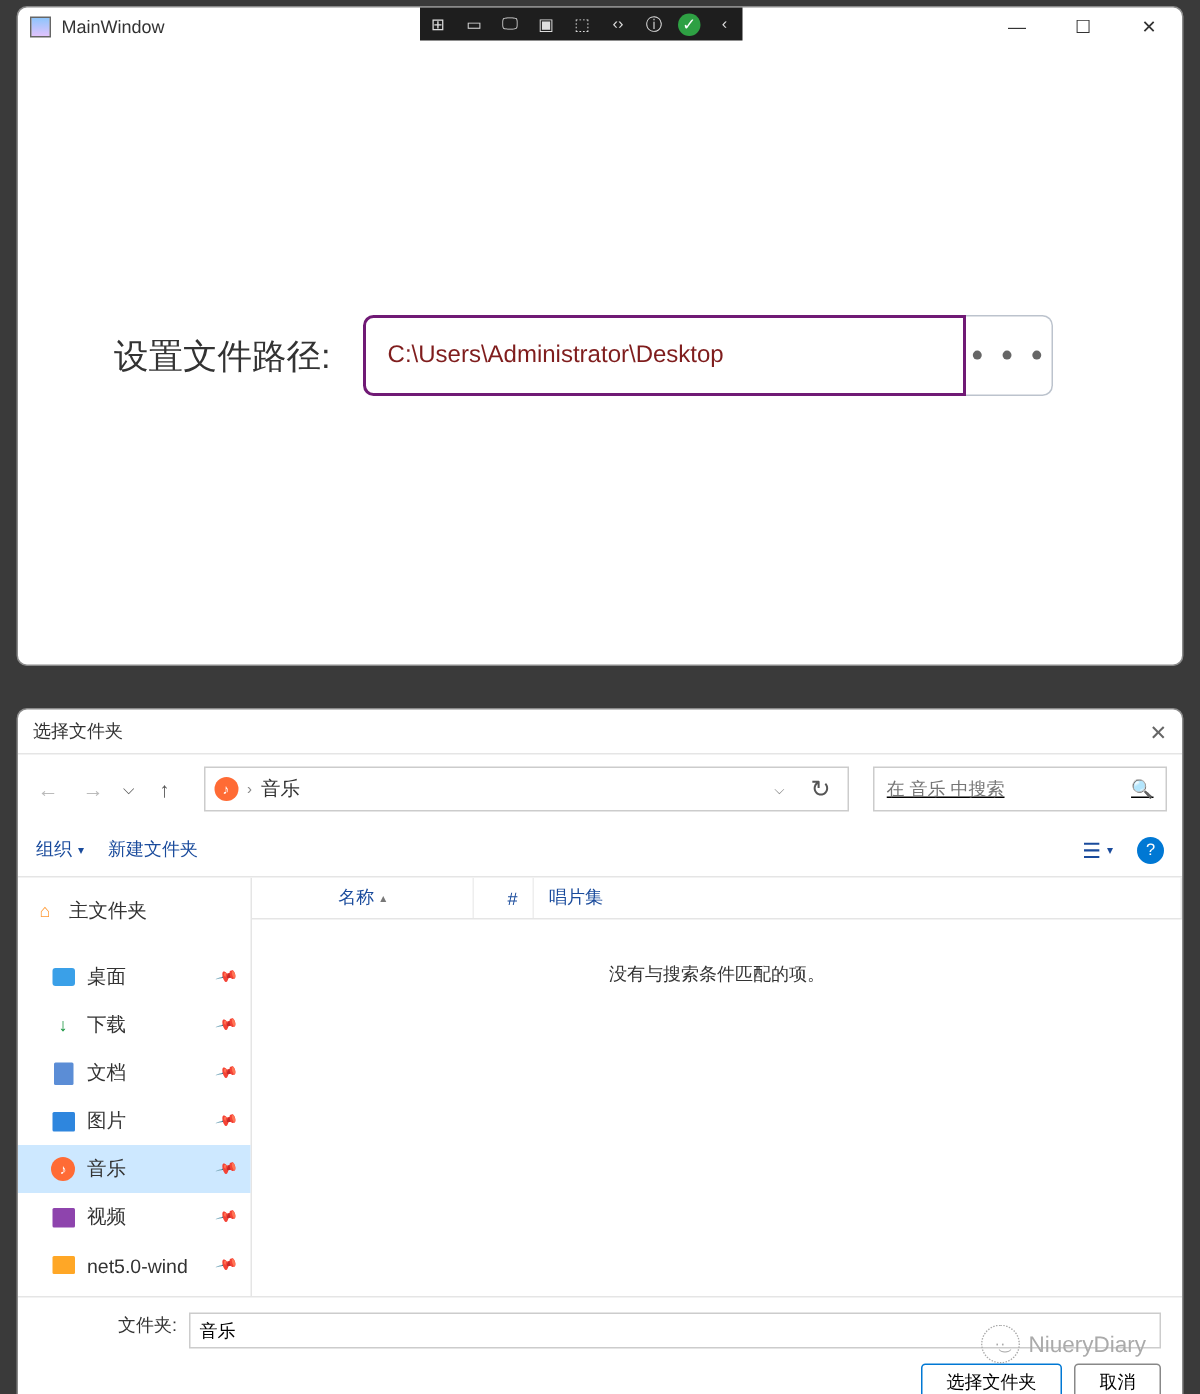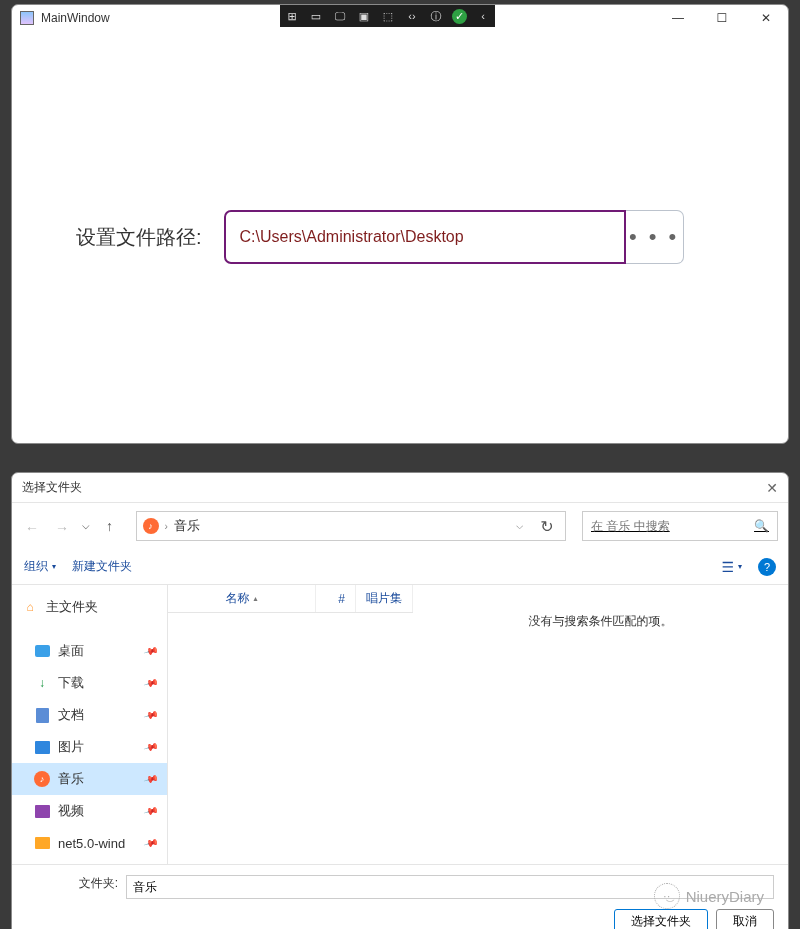--- a/index.html
+++ b/index.html
@@ -10,21 +10,21 @@
 .titlebar { height: 26px; display: flex; align-items: center; position: relative; }
 .title-icon { width: 14px; height: 14px; margin-left: 8px; border: 1px solid #666; background: linear-gradient(#8EC5FC, #E0C3FC); }
 .title-text { font-size: 12px; color: #333; margin-left: 7px; }
 .win-controls { position: absolute; right: 0; top: 0; display: flex; }
 .win-btn { width: 44px; height: 26px; display: flex; align-items: center; justify-content: center; font-size: 12px; color: #333; cursor: default; }
 .vs-toolbar { position: absolute; left: 268px; top: 0; height: 22px; background: #1e1e1e; display: flex; align-items: center; padding: 0 4px; gap: 8px; }
 .vs-icon { width: 16px; height: 16px; display: flex; align-items: center; justify-content: center; color: #ddd; font-size: 11px; }
 .vs-icon.green { background: #2ea043; border-radius: 50%; width: 15px; height: 15px; color:#fff; }
 .main-content { padding: 24px; height: calc(100% - 26px); display: flex; align-items: center; }
 .form-row { display: flex; align-items: center; gap: 22px; width: 100%; }
-.form-label { font-size: 20px; color: #333; padding-left: 40px; }
+.form-label { font-size: 23px; color: #333; padding-left: 40px; }
 .input-group { flex: 1; display: flex; max-width: 460px; }
 .path-input { flex: 1; height: 54px; border: 2px solid #701a75; border-radius: 7px 0 0 7px; padding: 0 14px; font-size: 16px; color: #7f1d1d; background: #fff; outline: none; }
 .browse-btn { width: 58px; height: 54px; border: 1px solid #bcc3cd; border-left: none; border-radius: 0 7px 7px 0; background: #fff; font-size: 22px; color: #666; letter-spacing: 3px; cursor: pointer; }
 
 
 .dialog { position: absolute; top: 472px; left: 11px; width: 778px; height: 472px; background: #fff; border: 1px solid #8a8a8a; border-radius: 7px; display: flex; flex-direction: column; }
 .dlg-titlebar { height: 30px; display: flex; align-items: center; justify-content: space-between; padding: 0 10px; border-bottom: 1px solid #e5e5e5; }
 .dlg-title { font-size: 12px; color: #333; }
 .dlg-close { font-size: 14px; color: #666; cursor: pointer; }
 .dlg-nav { height: 46px; display: flex; align-items: center; padding: 0 10px; gap: 10px; }
@@ -55,21 +55,21 @@
 .si-icon { width: 16px; height: 16px; display: flex; align-items: center; justify-content: center; font-size: 12px; flex-shrink:0;}
 .si-home { color: #ff9933; }
 .si-desktop { background: #3aa0e8; border-radius: 2px; width:15px; height:12px;}
 .si-download { color: #1a9641; font-weight:bold;}
 .si-doc { background: #5b8dd6; width:13px; height:15px; border-radius:1px;}
 .si-pic { background: #2e86de; width:15px; height:13px; border-radius:1px;}
 .si-music { background: #ff6b35; border-radius: 50%; color:#fff; font-size:9px;}
 .si-video { background: #8e44ad; width:15px; height:13px; border-radius:1px;}
 .si-folder { background: #ffa726; width:15px; height:12px; border-radius:1px;}
 .pin-icon { position: absolute; right: 10px; color: #888; font-size: 10px; transform: rotate(30deg);}
-.file-list { flex: 1; display: flex; flex-direction: row; }
+.file-list { flex: 1; display: flex; flex-direction: column; }
 .list-header { height: 28px; display: flex; align-items: center; border-bottom: 1px solid #e5e5e5; font-size: 12px; color: #1a4b9c; }
 .col { padding: 0 10px; cursor: pointer; border-right: 1px solid #eee; height:100%; display:flex; align-items:center;}
 .col-name { width: 148px; justify-content:center; gap:4px;}
 .col-num { width: 40px; justify-content:flex-end;}
 .col-title { width: 158px; }
 .col-artist { width: 114px; }
 .col-album { flex: 1; }
 .sort-ind { font-size: 8px; color: #777;}
 .list-body { flex: 1; display: flex; align-items: flex-start; justify-content: center; padding-top: 28px; }
 .empty-msg { font-size: 12px; color: #333; }

